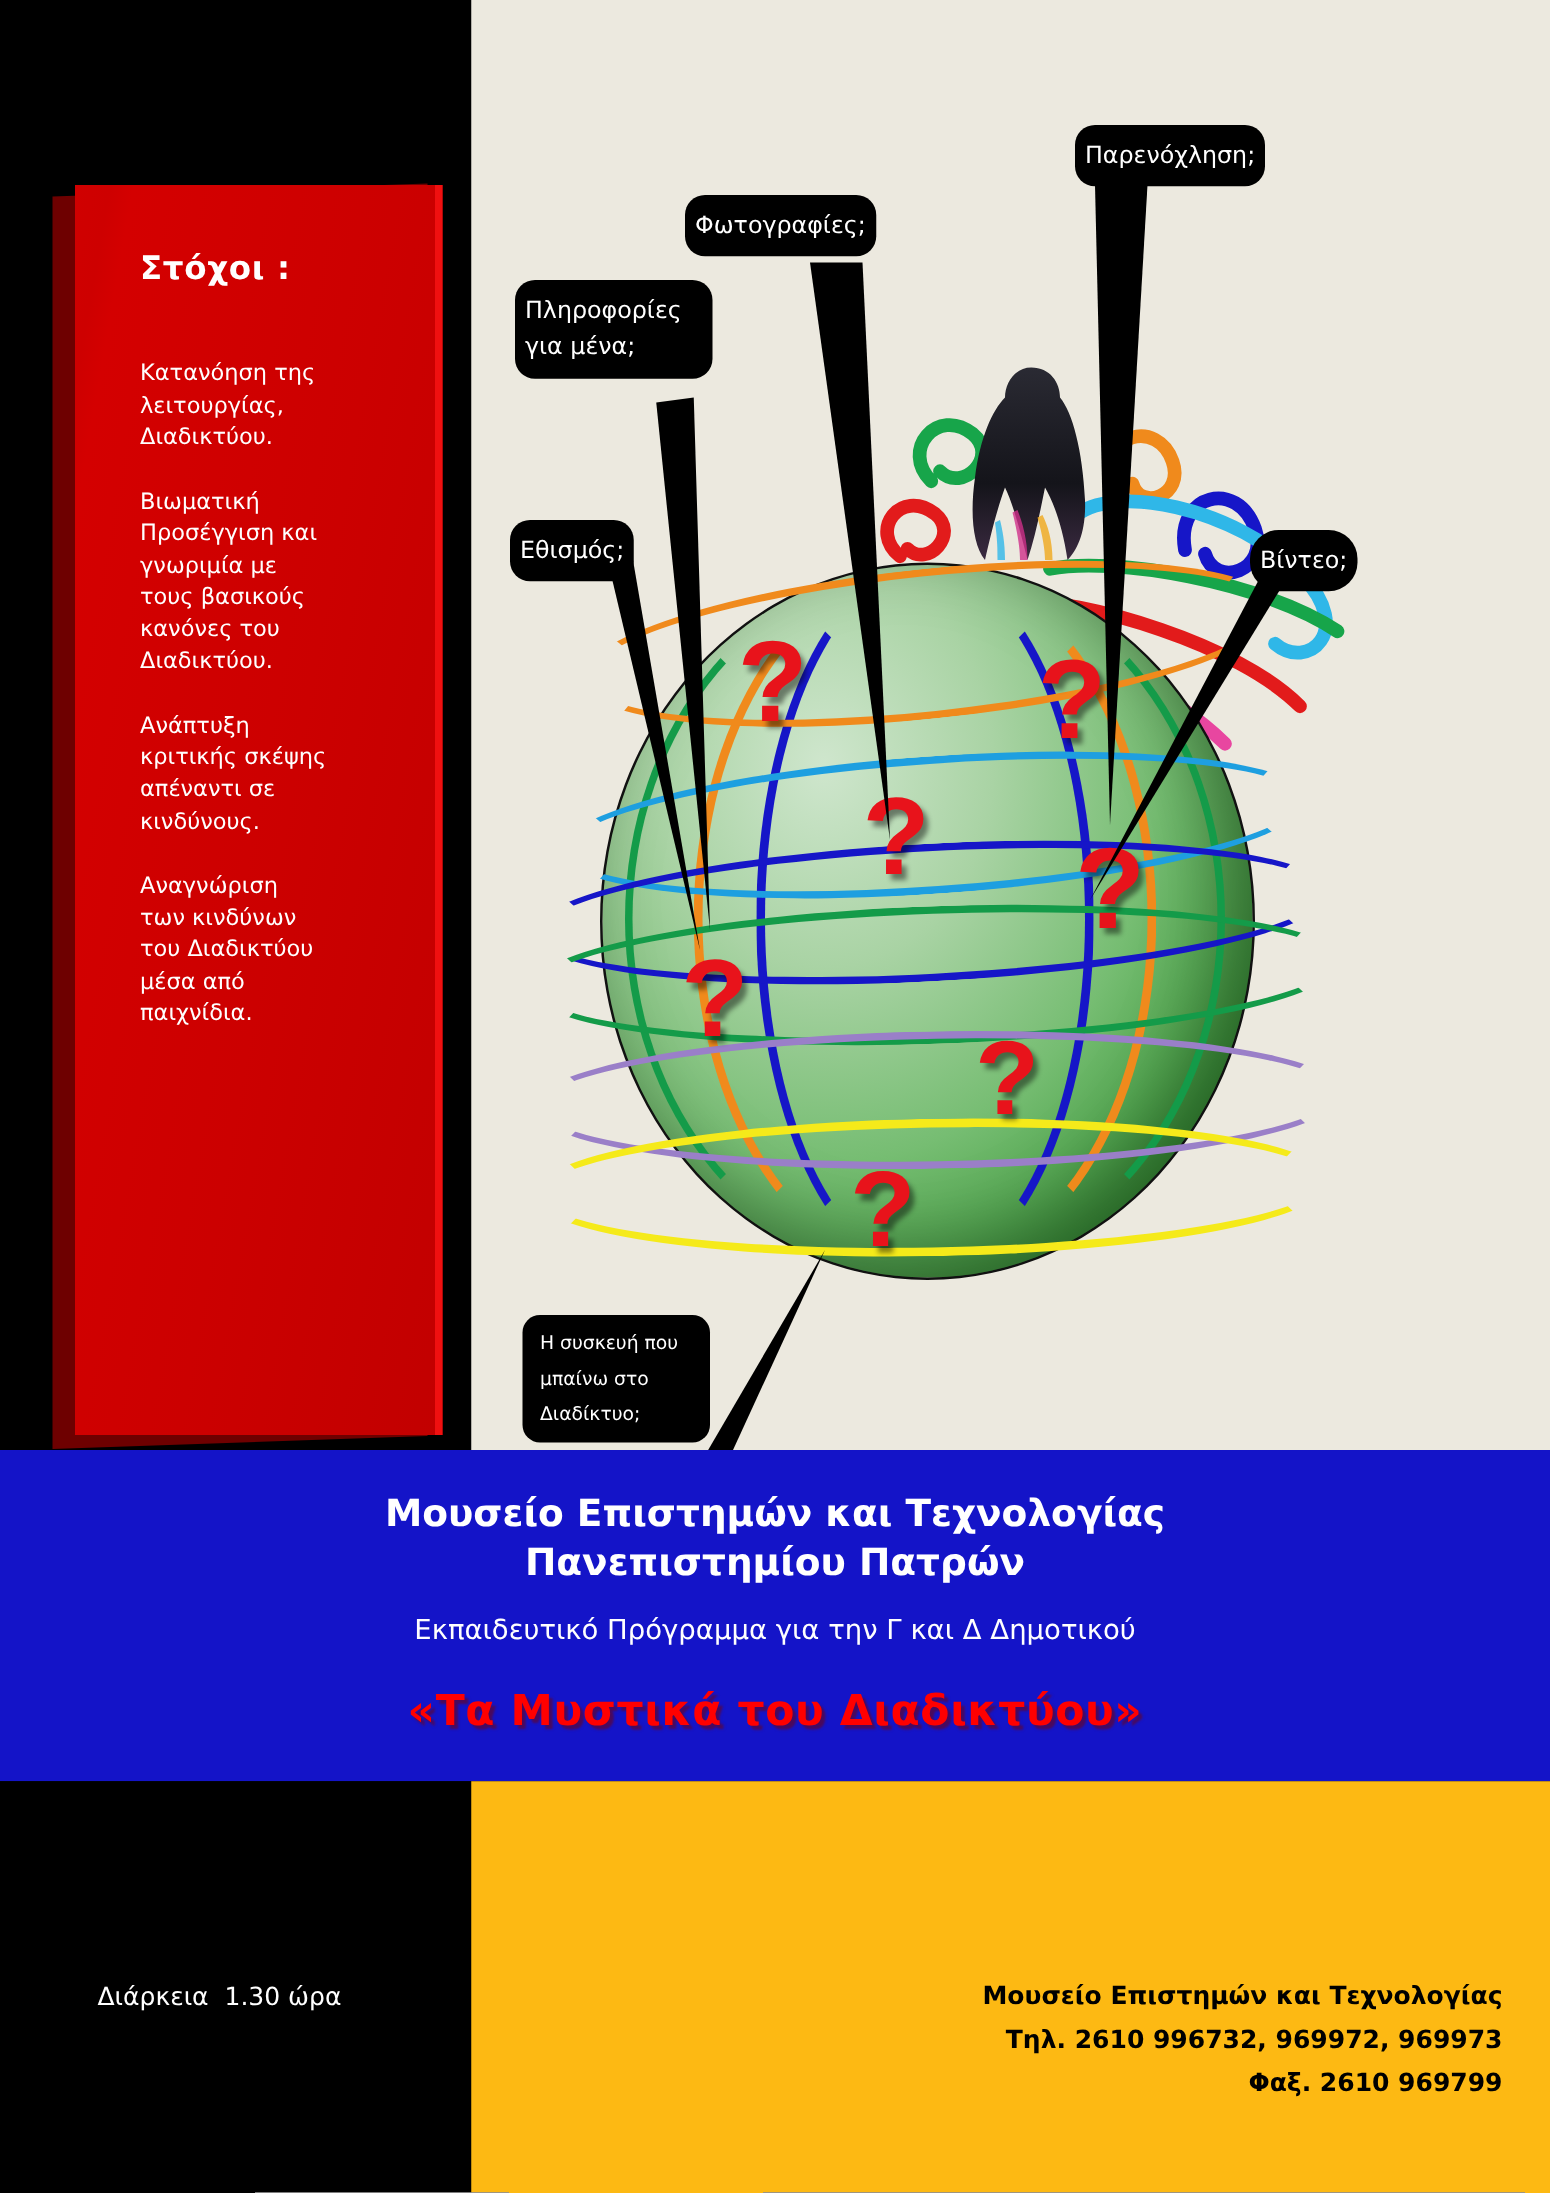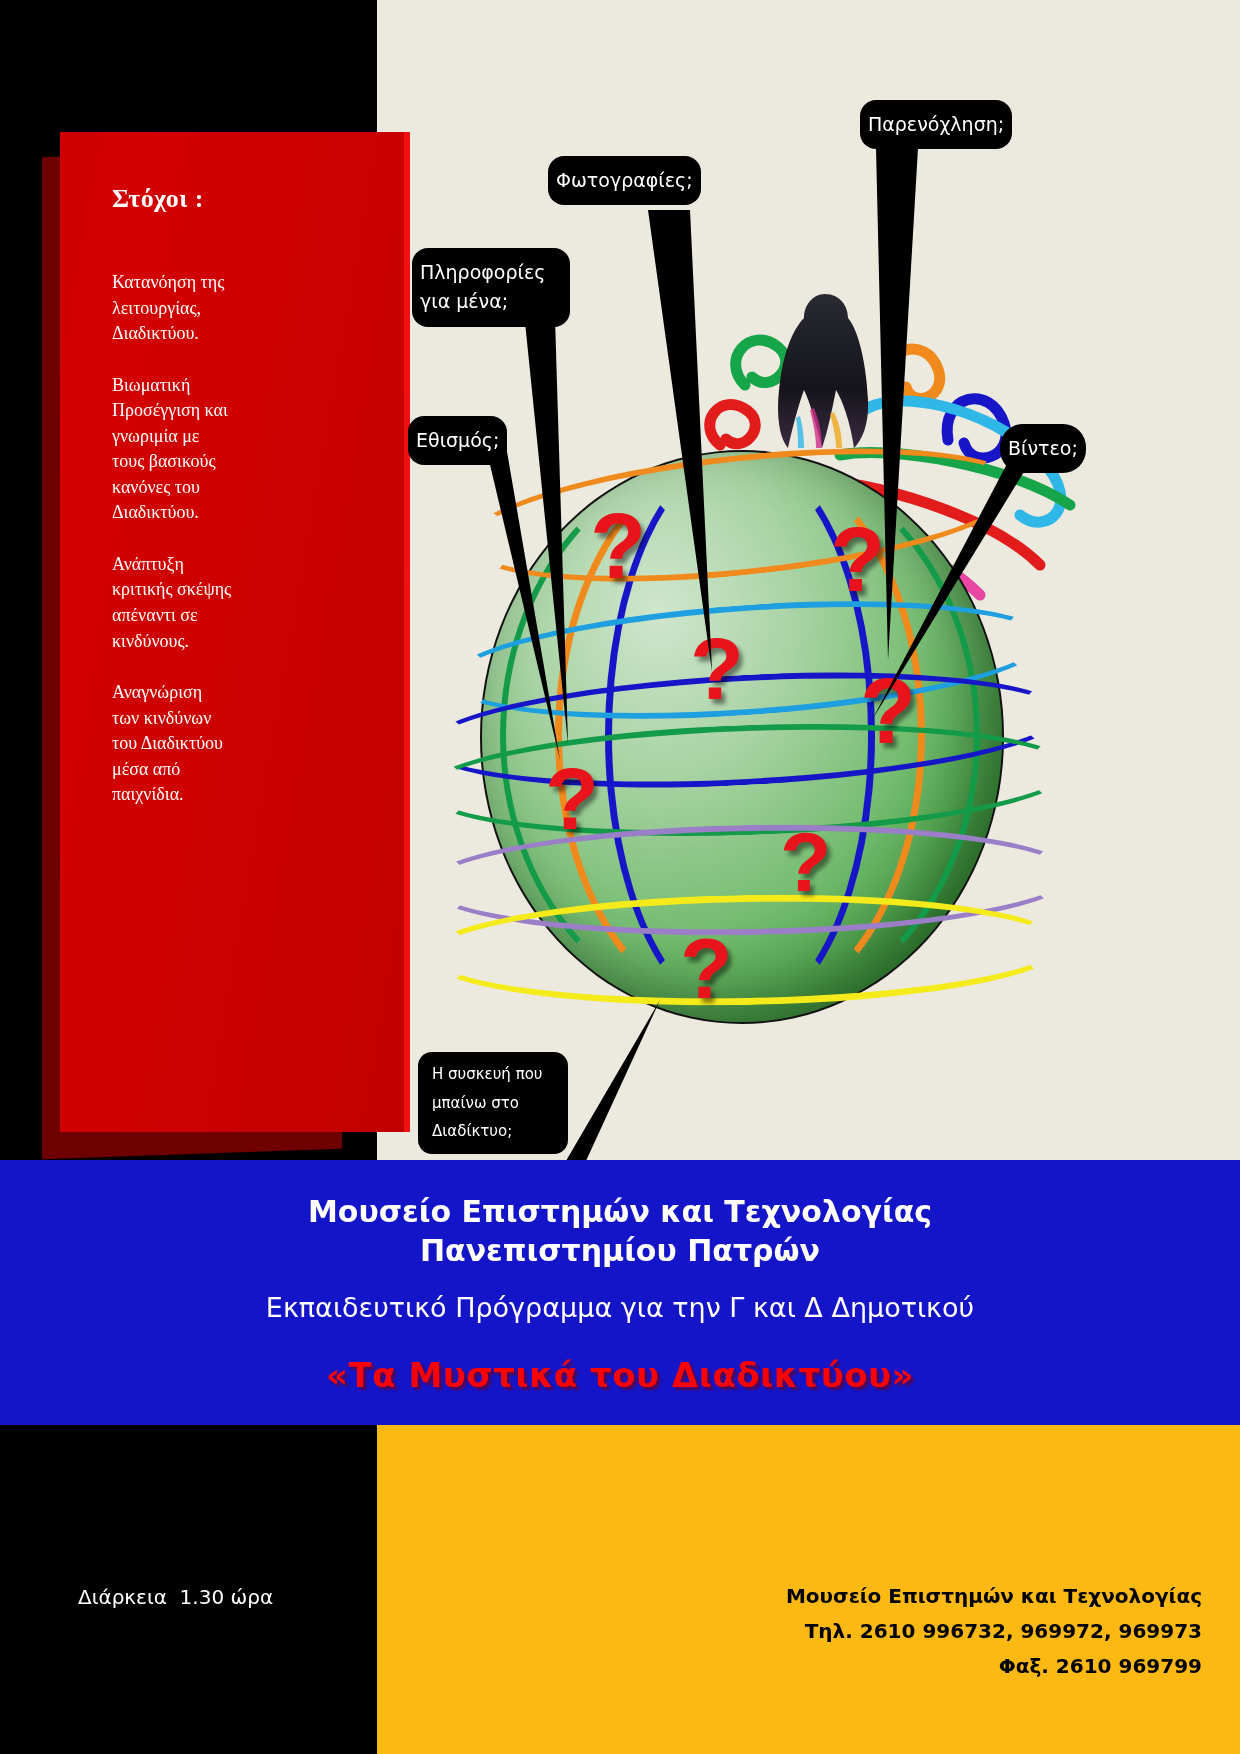--- a/index.html
+++ b/index.html
@@ -38,26 +38,25 @@
   .objectives-shadow {
     position: absolute;
     left: 42px; top: 152px;
     width: 300px;
     height: 1002px;
     background: #6e0000;
     transform: skewY(-2deg);
   }
   .objectives {
     position: absolute;
-    left: 60px; top: 132px;
-    width: 350px;
+    left: 60px; top: 148px;
+    width: 294px;
     height: 1000px;
     background: linear-gradient(100deg,#d00000 0%, #ce0000 6%, #d40000 10%, #cc0000 55%, #c20000 100%);
     box-shadow: -6px 0 0 #f01010 inset;
-    font-family: Liberation Serif, serif;
   }
   .objectives-inner {
     padding: 52px 28px 0 52px;
     color: #ffffff;
   }
   .obj-title {
     font-size: 26px;
     font-weight: bold;
     letter-spacing: .5px;
     margin-bottom: 56px;
@@ -152,21 +151,21 @@
     color: #ffffff;
   }
   .band-title {
     font-size: 30px;
     font-weight: bold;
     line-height: 1.3;
     padding-top: 32px;
     white-space: pre-line;
   }
   .band-sub {
-    font-size: 27px;
+    font-size: 22px;
     padding-top: 22px;
   }
   .band-program {
     font-size: 34px;
     font-weight: bold;
     color: #ff0000;
     padding-top: 32px;
     text-shadow: 3px 3px 2px rgba(120,0,0,.55);
     letter-spacing: .5px;
   }
@@ -267,21 +266,21 @@
 
     <svg style="position:absolute;left:0;top:0;width:1240px;height:1160px;z-index:38;">
       <polygon points="487,452 505,440 560,760" fill="#000"></polygon>
       <polygon points="525,322 555,318 568,744" fill="#000"></polygon>
       <polygon points="648,210 690,210 712,672" fill="#000"></polygon>
       <polygon points="876,148 918,148 888,660" fill="#000"></polygon>
       <polygon points="1008,462 1030,462 872,720" fill="#000"></polygon>
       <polygon points="556,1178 568,1200 660,1000" fill="#000"></polygon>
     </svg>
 
-    <div class="bubble" style="left:412px;top:248px;width:142px;">Πληροφορίες
+    <div class="bubble" style="left:412px;top:224px;width:142px;">Πληροφορίες
 για μένα;</div>
     <div class="bubble" style="left:548px;top:156px;text-align:right;">Φωτογραφίες;</div>
     <div class="bubble" style="left:860px;top:100px;">Παρενόχληση;</div>
     <div class="bubble" style="left:408px;top:416px;">Εθισμός;</div>
     <div class="bubble" style="left:1000px;top:424px;border-radius:23px;">Βίντεο;</div>
     <div class="bubble small" style="left:418px;top:1052px;width:122px;">Η συσκευή που
 μπαίνω  στο
 Διαδίκτυο;</div>
 
     <div class="objectives-shadow"></div>

